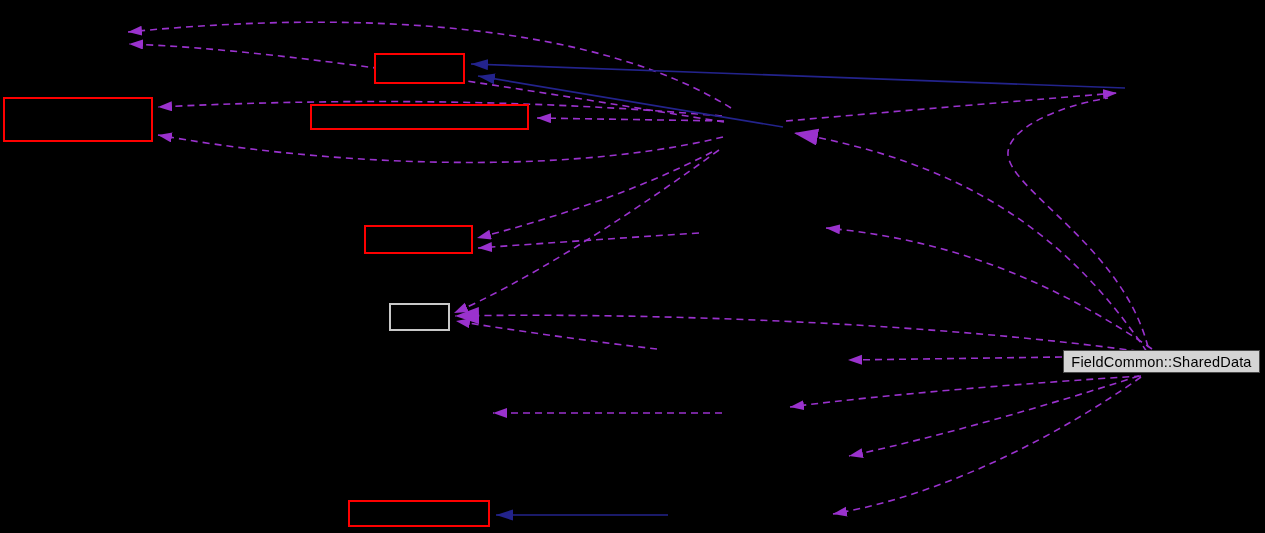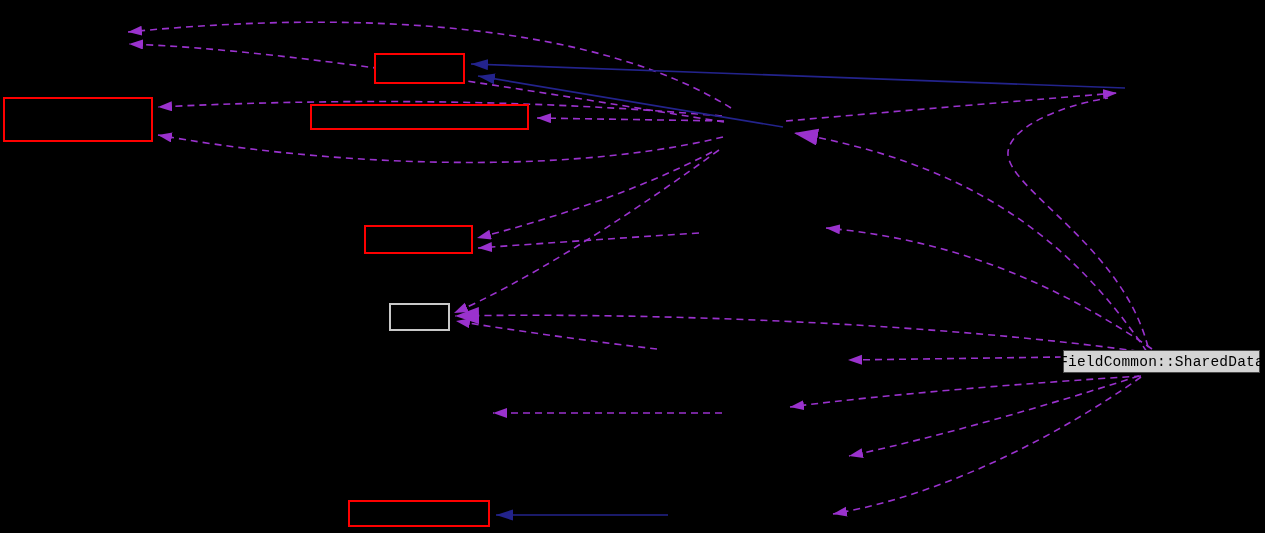--- a/index.html
+++ b/index.html
@@ -1,17 +1,17 @@
 <!DOCTYPE html>
 <html><head>
 <meta charset="utf-8">
 <style>
   html,body{margin:0;padding:0;background:#000;width:1265px;height:533px;overflow:hidden;}
   #stage{position:relative;width:1265px;height:533px;background:#000;
-         font-family:Liberation Mono, monospace;border-radius:12px;}
+         font-family:Liberation Sans, sans-serif;border-radius:12px;}
   #graph-svg{position:absolute;left:0;top:0;}
   #current-node{
     position:absolute;left:1063px;top:350px;width:197px;height:23px;
     box-sizing:border-box;border:1px solid #4a4a4a;
     display:flex;align-items:center;justify-content:center;
     font-size:14.5px;letter-spacing:0.2px;white-space:nowrap;
   }
 </style>
 </head>
 <body>

